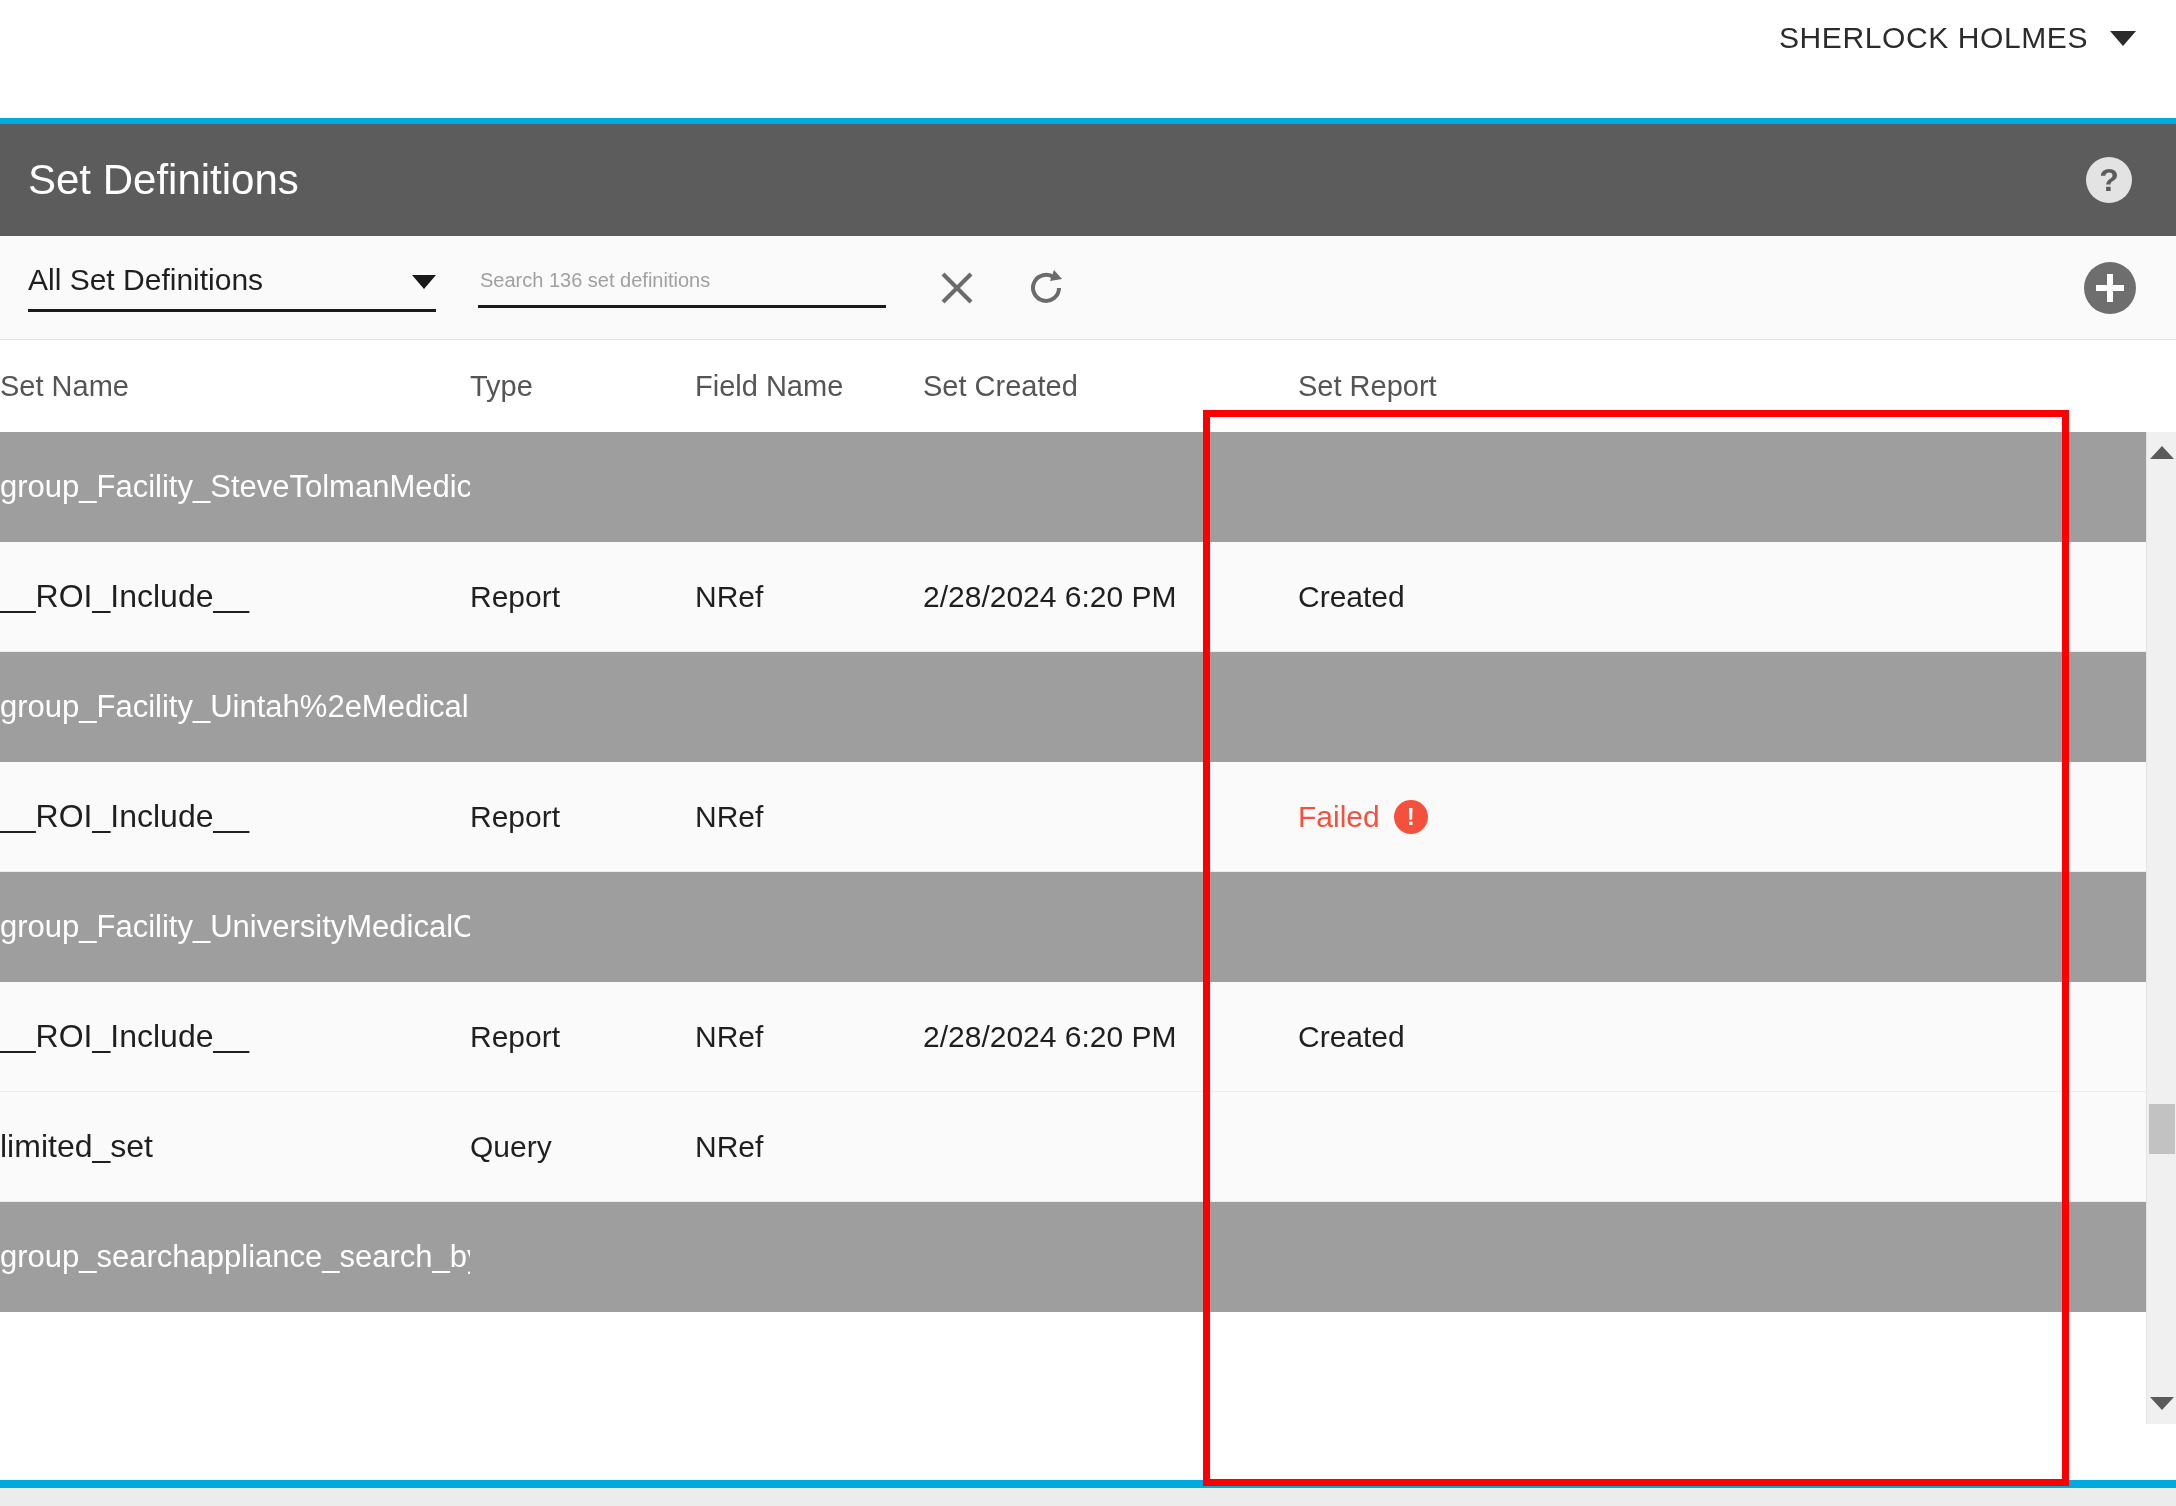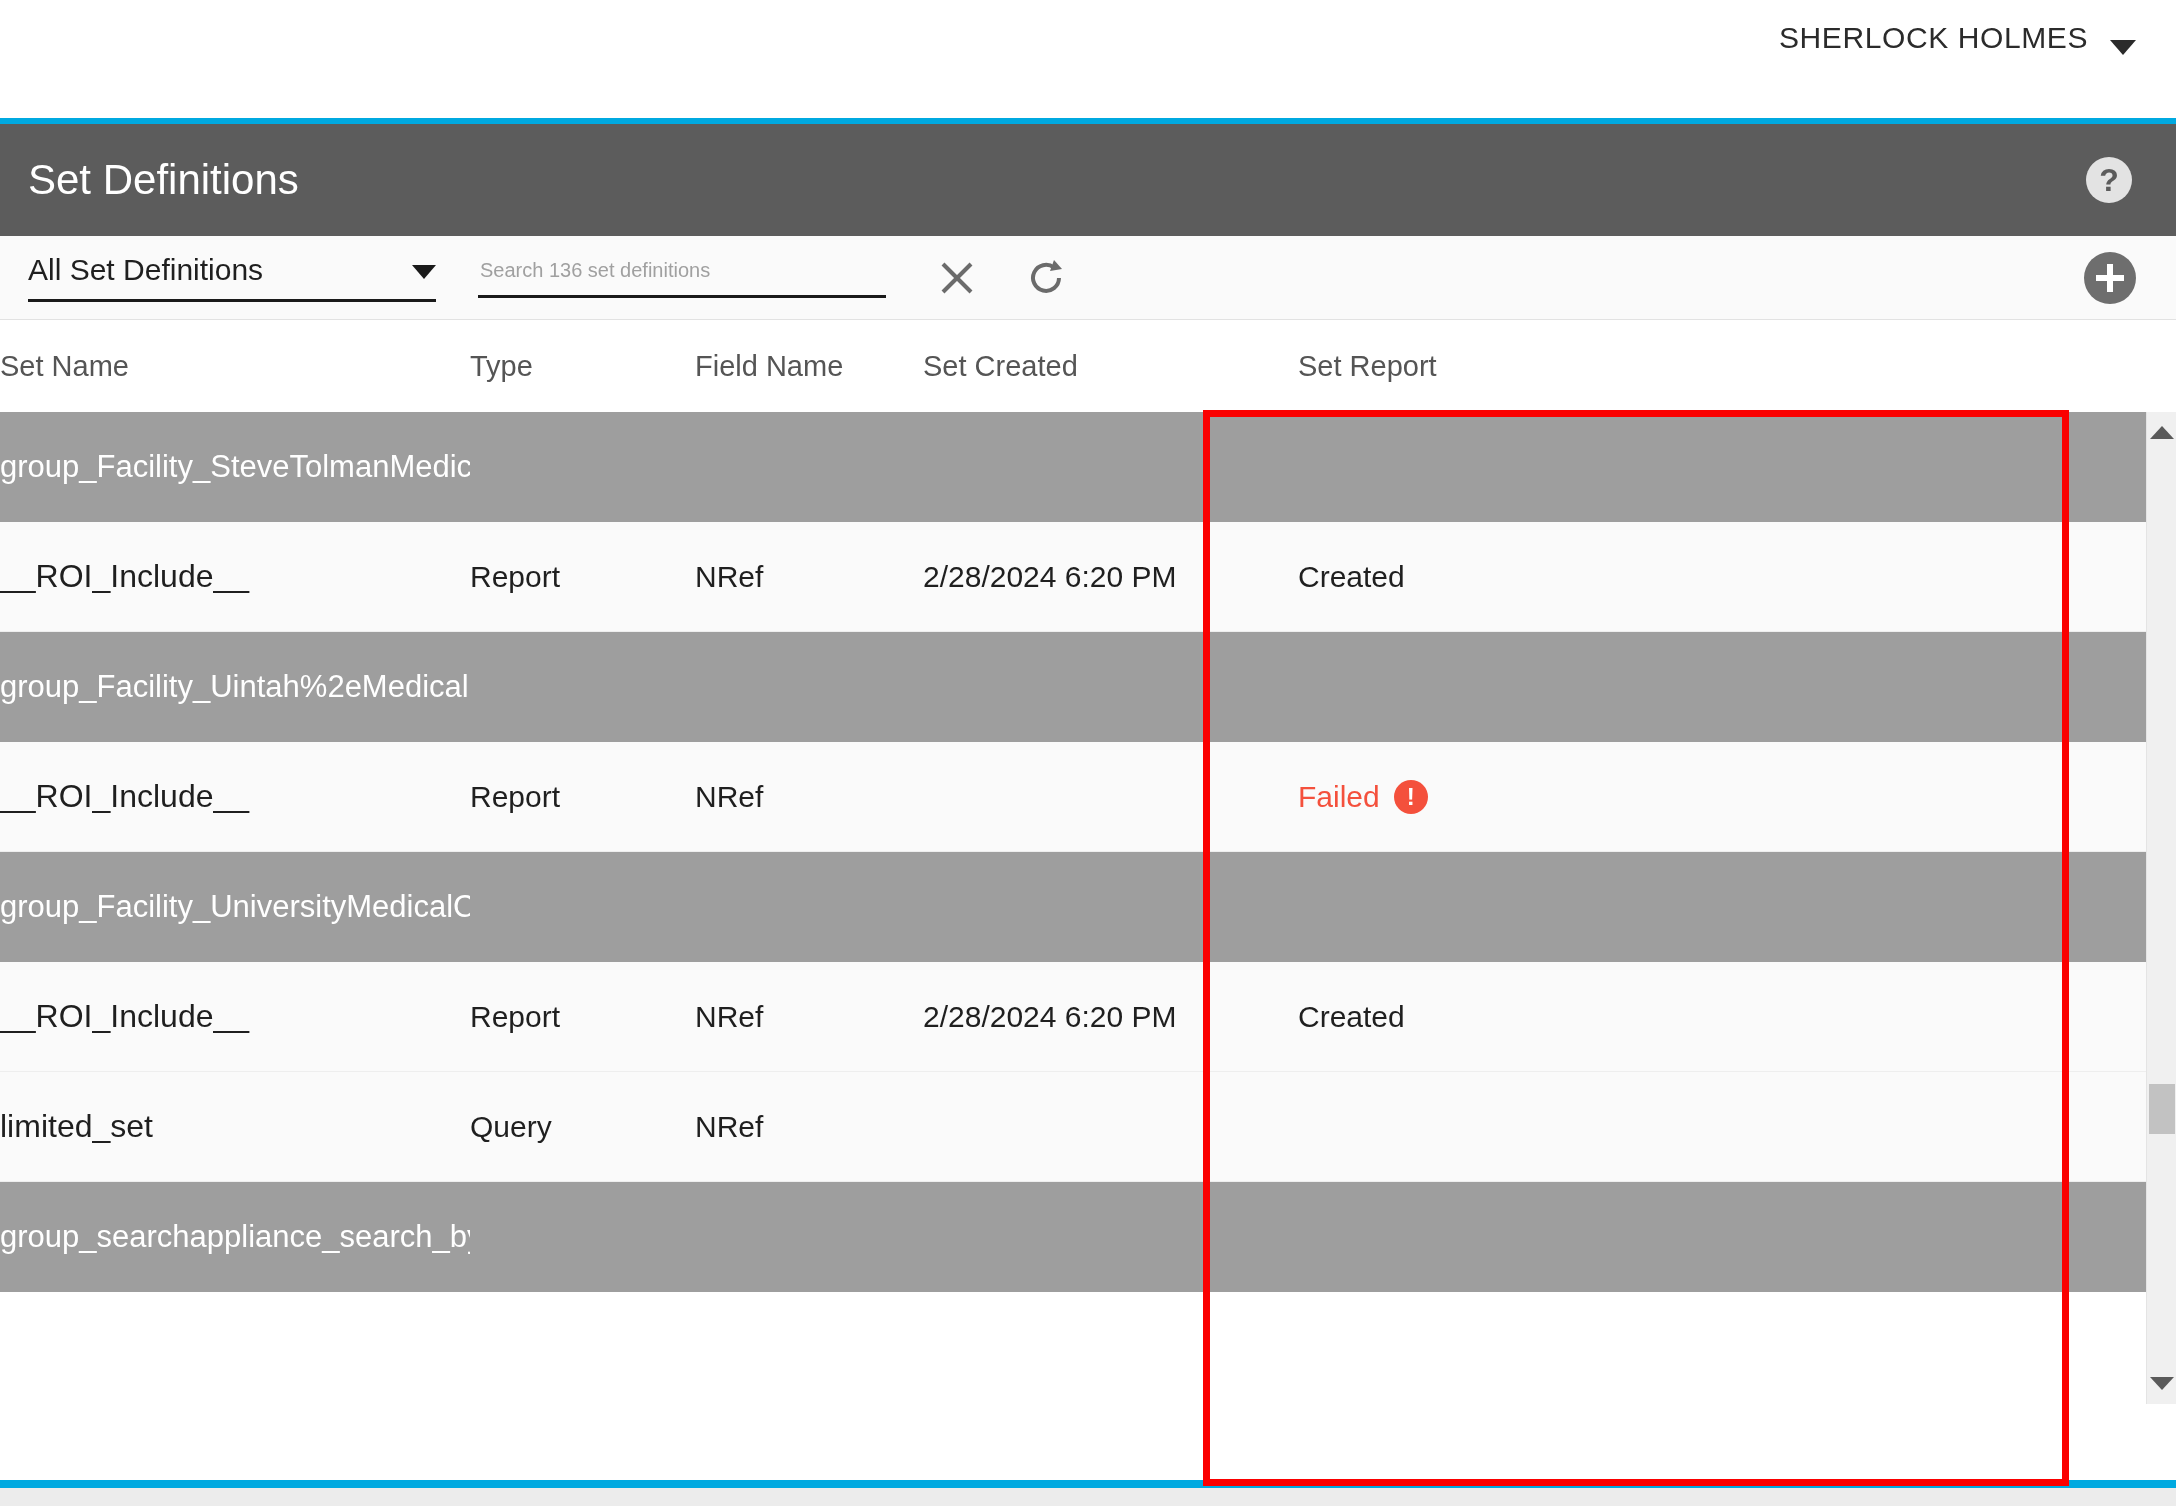--- a/index.html
+++ b/index.html
@@ -20,21 +20,21 @@
     height: 118px;
     background: #ffffff;
     display: flex;
     align-items: center;
     justify-content: flex-end;
     padding-right: 40px;
     box-sizing: border-box;
   }
   .user-menu {
     display: flex;
-    align-items: flex-end;
+    align-items: center;
     gap: 22px;
     cursor: pointer;
     padding-bottom: 42px;
   }
   .user-name {
     font-size: 30px;
     color: #2b2b2b;
     letter-spacing: 0.6px;
   }
   .caret-down {
@@ -75,21 +75,21 @@
     align-items: center;
     justify-content: center;
     font-size: 32px;
     font-weight: bold;
     cursor: pointer;
     line-height: 1;
   }
 
   
   .toolbar {
-    height: 84px;
+    height: 104px;
     background: #fafafa;
     display: flex;
     align-items: center;
     padding: 0 28px;
     box-sizing: border-box;
     position: relative;
     border-bottom: 1px solid #e2e2e2;
   }
   .filter-select {
     width: 408px;

